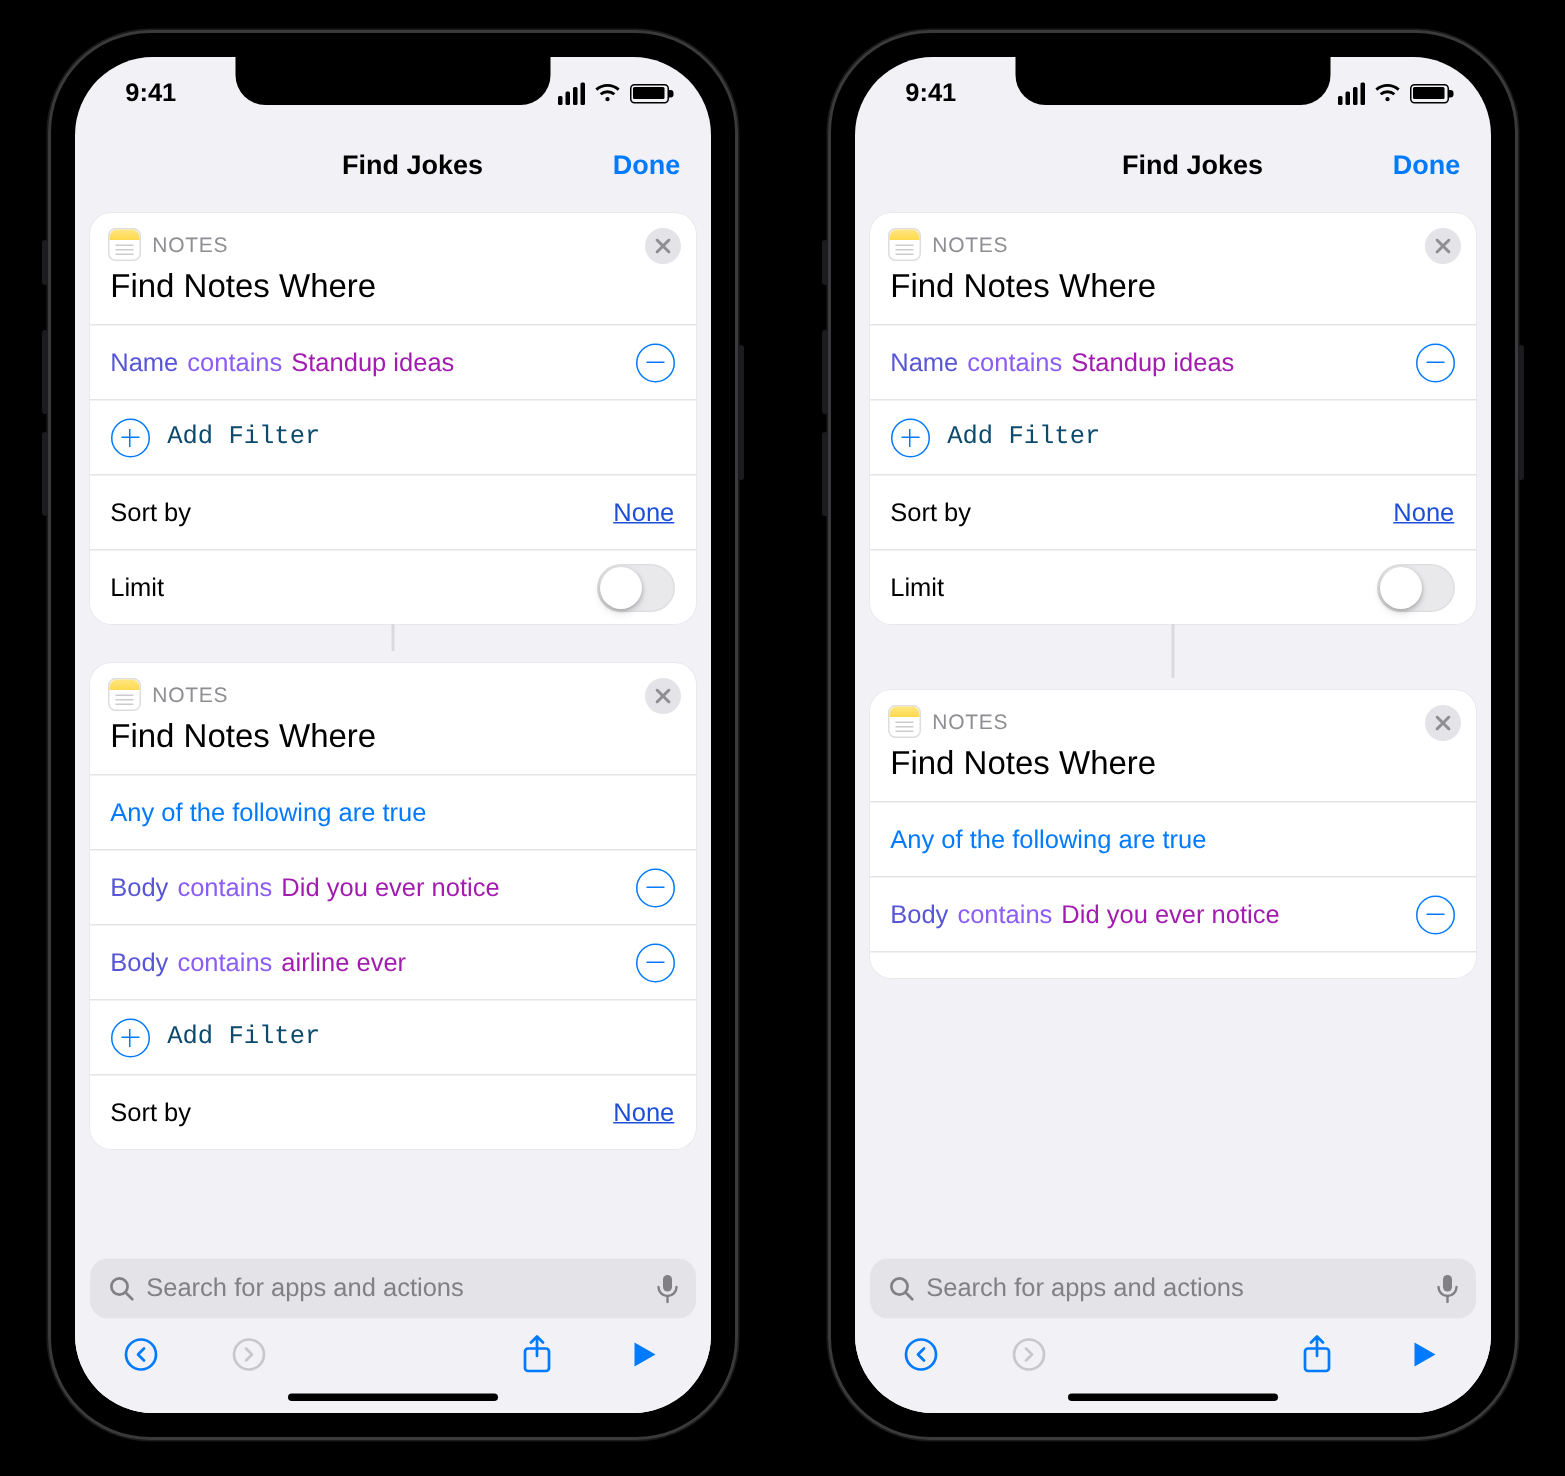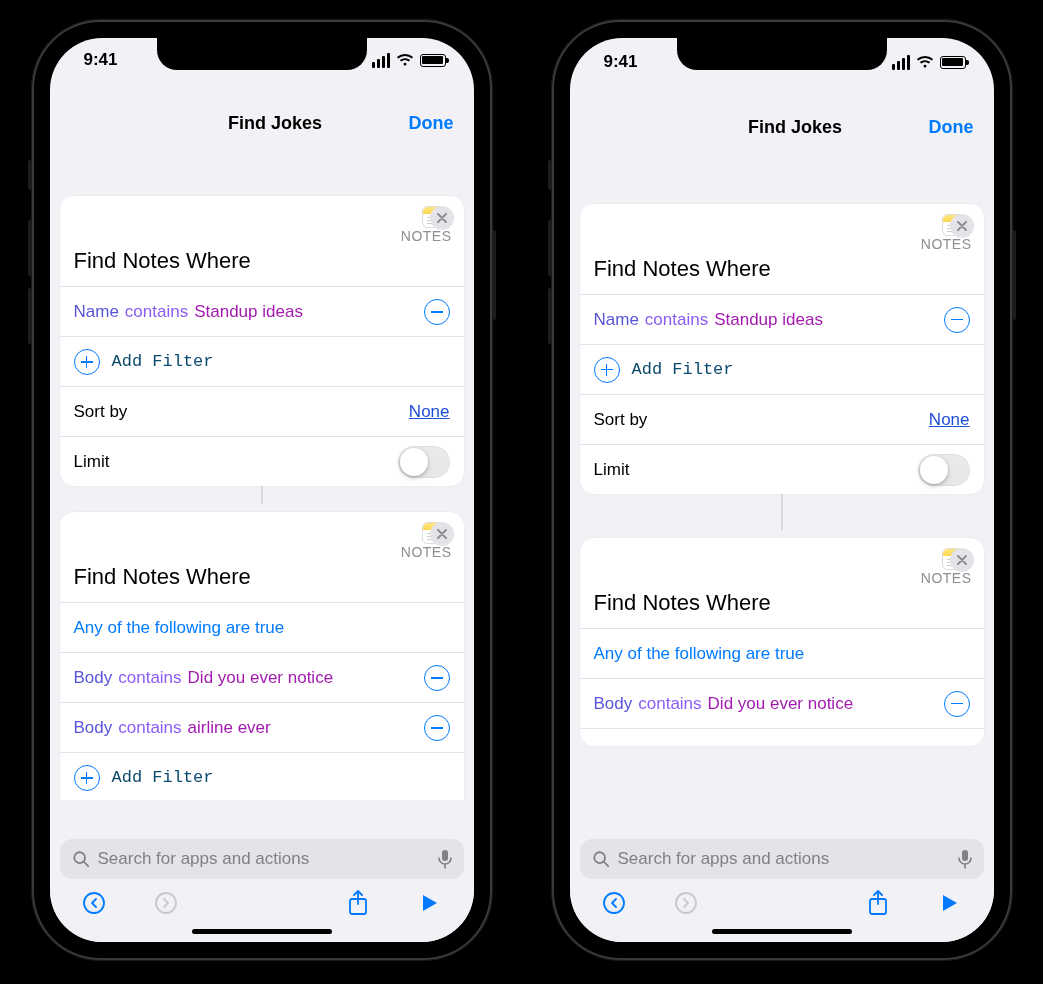--- a/index.html
+++ b/index.html
@@ -33,21 +33,20 @@
 
   .screen {
     width: 100%;
     height: 100%;
     background: #f2f2f6;
     border-radius: 52px;
     overflow: hidden;
     position: relative;
     display: flex;
     flex-direction: column;
-    gap: 31px;
   }
 
   .notch {
     position: absolute;
     top: 0; left: 50%;
     transform: translateX(-50%);
     width: 210px; height: 32px;
     background: #000;
     border-bottom-left-radius: 20px;
     border-bottom-right-radius: 20px;
@@ -72,21 +71,21 @@
   .signal-bars span:nth-child(3){height:12px}
   .signal-bars span:nth-child(4){height:15px}
   .wifi-icon { width:18px; height:14px; position:relative; }
   .battery { width:26px; height:13px; border:1.5px solid #000; border-radius:3px; position:relative; }
   .battery::after { content:""; position:absolute; right:-4px; top:3.5px; width:2.5px; height:5px; background:#000; border-radius:0 2px 2px 0;}
   .battery-fill { position:absolute; inset:1.5px; background:#000; border-radius:1px; }
 
   .nav-bar {
     height: 48px;
     display:flex;
-    align-items:flex-start;
+    align-items:center;
     justify-content:center;
     position:relative;
     padding: 0 18px;
     margin-left: 27px;
   }
   .nav-title { font-size:18px; font-weight:600; color:#000; }
   .nav-done {
     position:absolute; right:20px;
     color:#007aff; font-size:18px; font-weight:600;
     cursor:pointer;
@@ -98,24 +97,23 @@
     padding: 0 10px;
   }
 
   .card {
     background:#fff;
     border-radius:14px;
     margin-top:8px;
     box-shadow: 0 0 0 0.5px rgba(0,0,0,0.05);
   }
   .card-header {
-    display:flex; align-items:flex-end;
+    display:flex; align-items:center;
     padding: 10px 12px 2px 12px;
     position:relative;
-    flex-direction:column;
   }
   .app-icon {
     width:22px; height:22px; border-radius:5px; margin-right:8px;
     display:flex; align-items:center; justify-content:center;
     flex-shrink:0;
   }
   .app-icon.notes { background: linear-gradient(#fff 35%, #fff 35%); border:0.5px solid #ddd; position:relative; }
   .app-icon.notes::before { content:""; position:absolute; top:0; left:0; right:0; height:7px; background:linear-gradient(#ffe680,#ffd94d); border-radius:5px 5px 0 0;}
   .app-icon.notes::after { content:""; position:absolute; top:10px; left:4px; right:4px; height:1px; background:#ccc; box-shadow: 0 3px 0 #ccc, 0 6px 0 #ccc; }
   .app-icon.gear { background:#e8e8ec; color:#7d7d82; }

